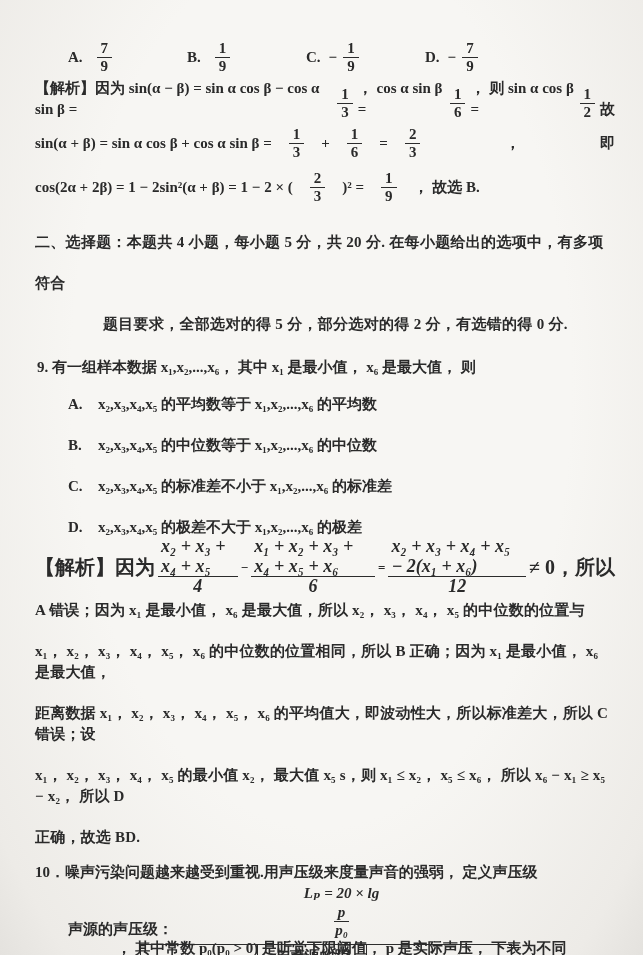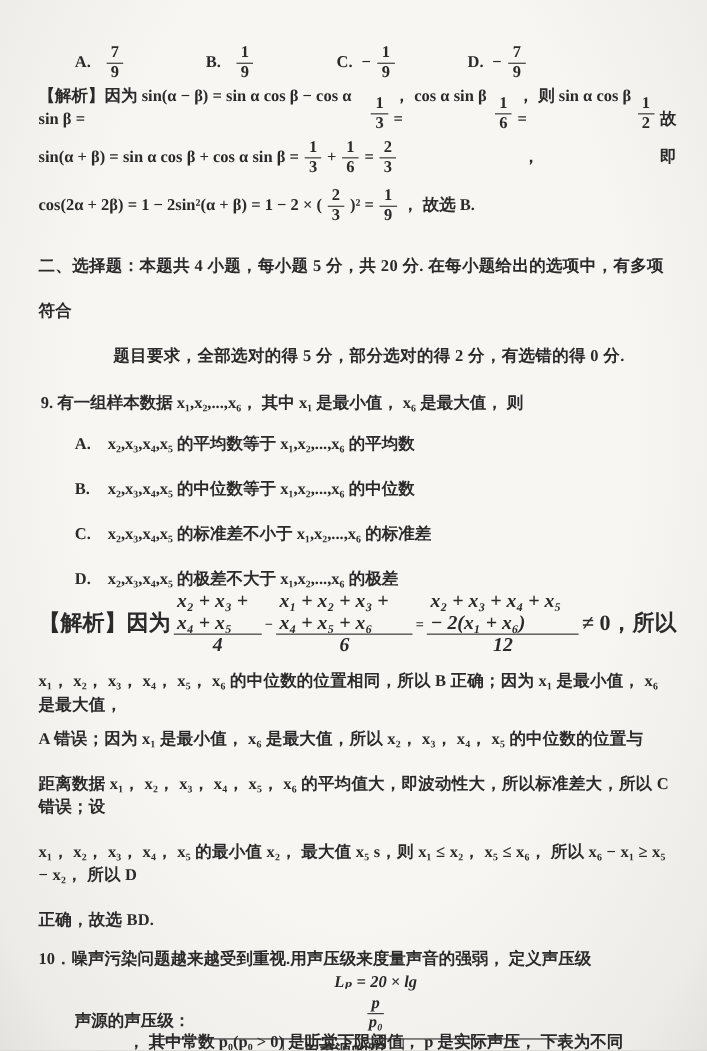--- a/index.html
+++ b/index.html
@@ -15,21 +15,21 @@
   .ind{margin-left:68px;margin-right:28px;}
   .flexline{display:flex;align-items:center;flex-wrap:nowrap;}
   .frac{display:inline-flex;flex-direction:column;align-items:center;margin:0 5px;line-height:1.1;font-weight:700;}
   .frac .n{padding:0 4px;border-bottom:1.6px solid #2b2b2b;}
   .frac .d{padding:0 4px;}
   .sign{font-weight:700;margin-right:1px;}
   .opts8{display:flex;align-items:center;margin:36px 0 0 68px;height:42px;}
   .opt8{display:flex;align-items:center;width:119px;}
   .opt8 .lab{font-weight:700;margin-right:8px;}
   .an8line{height:34px;margin-top:8px;align-items:flex-end;}
-  .an8line2{height:42px;margin-top:2px;}
+  .an8line2{height:42px;margin-top:2px;gap:12px;}
   .mid{flex:1;text-align:center;}
   .pushR{margin-left:auto;}
   .sechead{margin-top:14px;line-height:41px;font-weight:700;letter-spacing:0.3px;}
   .q9stem{margin-top:12px;margin-left:37px;}
   .q9opt{display:flex;margin-top:20px;}
   .q9opt .lab{font-weight:700;width:30px;flex:none;}
   .q9an1{margin-top:6px;height:46px;font-size:13px;}
   .q9an1 .cjk{font-size:20px;flex:none;}
   .bigfrac{font-style:italic;font-size:18px;margin:0 3px;}
   .bigfrac .n{padding:0 3px;}
@@ -170,22 +170,22 @@
         <span class="n">x₁ + x₂ + x₃ + x₄ + x₅ + x₆</span>
         <span class="d">6</span>
       </span>
     <span>=</span>
     <span class="frac bigfrac">
         <span class="n">x₂ + x₃ + x₄ + x₅ − 2(x₁ + x₆)</span>
         <span class="d">12</span>
       </span>
     <span class="cjk">≠ 0，所以</span>
   </div>
+  <div class="blk prose" style="margin-top:10px;">A 错误；因为 x₁ 是最小值， x₆ 是最大值，所以 x₂， x₃， x₄， x₅ 的中位数的位置与</div>
   <div class="blk prose">x₁， x₂， x₃， x₄， x₅， x₆ 的中位数的位置相同，所以 B 正确；因为 x₁ 是最小值， x₆ 是最大值，</div>
-  <div class="blk prose" style="margin-top:10px;">A 错误；因为 x₁ 是最小值， x₆ 是最大值，所以 x₂， x₃， x₄， x₅ 的中位数的位置与</div>
   <div class="blk prose">距离数据 x₁， x₂， x₃， x₄， x₅， x₆ 的平均值大，即波动性大，所以标准差大，所以 C 错误；设</div>
   <div class="blk prose">x₁， x₂， x₃， x₄， x₅ 的最小值 x₂， 最大值 x₅ s，则 x₁ ≤ x₂， x₅ ≤ x₆， 所以 x₆ − x₁ ≥ x₅ − x₂， 所以 D</div>
   <div class="blk prose">正确，故选 BD.</div>
 
   <div class="blk q10stem">10．噪声污染问题越来越受到重视.用声压级来度量声音的强弱， 定义声压级</div>
   <div class="ind flexline q10formula">
     <span class="it">Lₚ = 20 × lg</span>
     <span class="frac">
         <span class="n it">p</span>
         <span class="d it">p₀</span>

